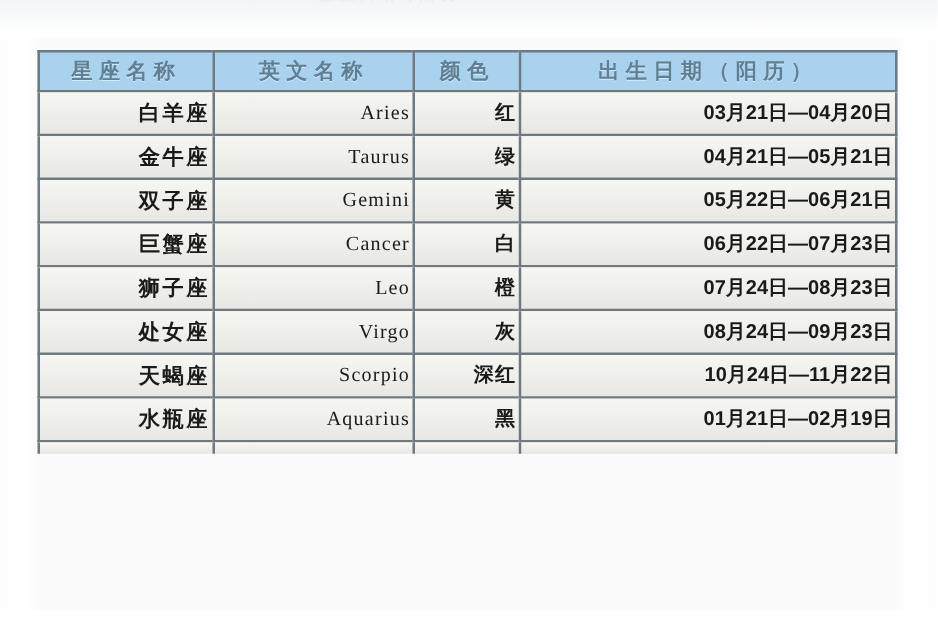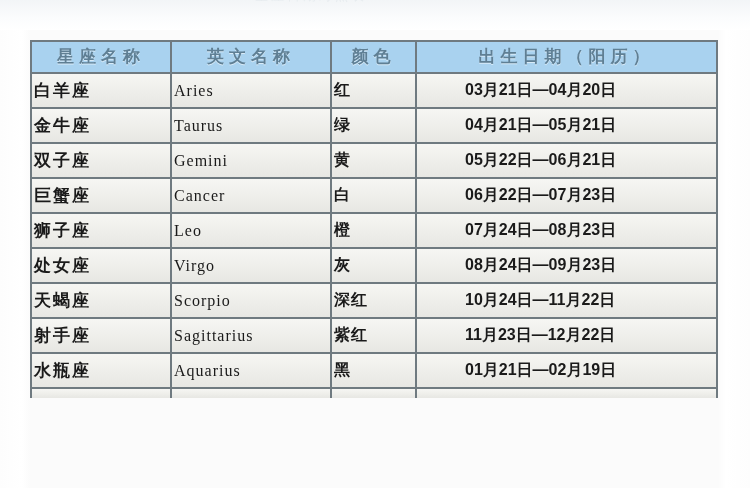--- a/index.html
+++ b/index.html
@@ -89,21 +89,21 @@
   thead th .hdr-inner {
     display: block;
     width: 100%;
   }
 
   
   tbody td {
     background: #f0f0ec;
     color: #1a1a1a;
     font-size: 16px;
-    text-align: left;
+    text-align: right;
     height: 35px;
     padding: 0 2px;
     border-bottom: 2px solid #6f7a80;
     border-left: 2px solid #6f7a80;
     box-sizing: border-box;
     vertical-align: middle;
     background-image: linear-gradient(#f6f6f3 0%, #eeeeea 55%, #e7e7e3 100%);
   }
   tbody td.last-col {
     border-right: 2px solid #6f7a80;
@@ -195,26 +195,20 @@
             <td class="cell-color">灰</td>
             <td class="cell-date last-col">08月24日—09月23日</td>
           </tr>
           <tr>
             <td class="cell-name">天蝎座</td>
             <td class="cell-en">Scorpio</td>
             <td class="cell-color">深红</td>
             <td class="cell-date last-col">10月24日—11月22日</td>
           </tr>
           <tr>
-            <td class="cell-name">射手座</td>
-            <td class="cell-en">Sagittarius</td>
-            <td class="cell-color">紫红</td>
-            <td class="cell-date last-col">11月23日—12月22日</td>
-          </tr>
-          <tr>
             <td class="cell-name">水瓶座</td>
             <td class="cell-en">Aquarius</td>
             <td class="cell-color">黑</td>
             <td class="cell-date last-col">01月21日—02月19日</td>
           </tr>
           <tr class="partial-row">
             <td class=""></td>
             <td class=""></td>
             <td class=""></td>
             <td class="last-col"></td>

